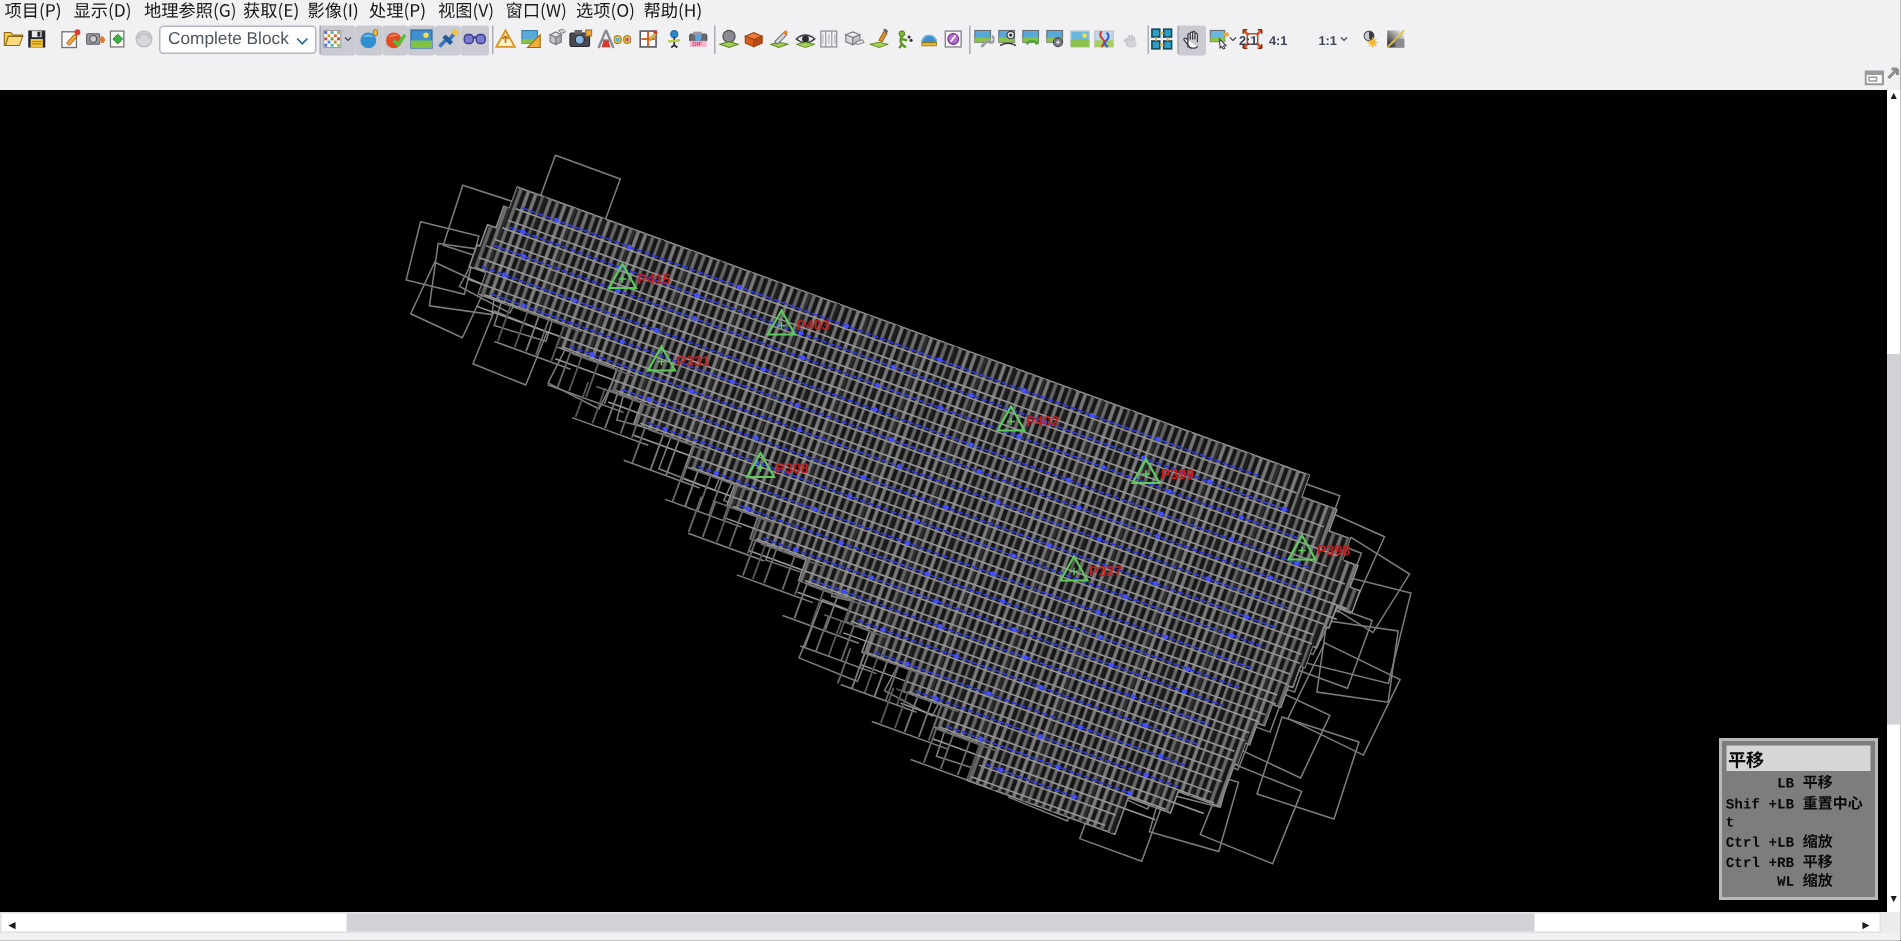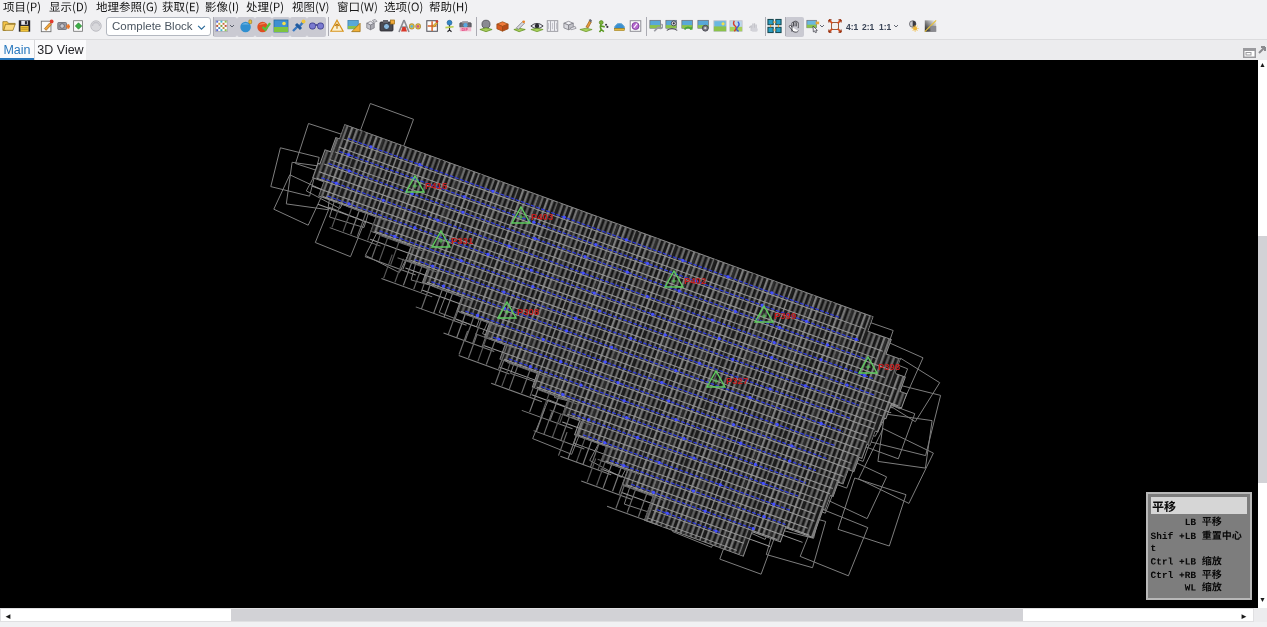--- a/index.html
+++ b/index.html
@@ -303,21 +303,21 @@
         </svg></div>
       <div class="ic" style="left:819px;top:3px;width:8px;height:16px"><svg width="8" height="16" viewBox="0 0 16 16">
           <path d="M2 6l4 4 4-4" fill="none" stroke="#3d4450" stroke-width="1.6"></path>
         </svg></div>
       <div class="ic" style="left:828px;top:3px;width:14px;height:16px"><svg width="14" height="16" viewBox="0 0 16 16">
           <rect x="4" y="4" width="8" height="8" fill="none" stroke="#8a4a2a" stroke-width="1"></rect>
           <path d="M1 1l4 4M15 1l-4 4M1 15l4-4M15 15l-4-4" stroke="#d84a1a" stroke-width="1.8"></path>
           <path d="M1 1h3M1 1v3M15 1h-3M15 1v3M1 15h3M1 15v-3M15 15h-3M15 15v-3" stroke="#8a2a0a" stroke-width="1.2"></path>
         </svg></div>
 <div class="rt" style="left:846px">4:1</div>
-      <div class="rt" style="left:862px">2:1</div>
+      <div class="rt" style="left:826px">2:1</div>
       <div class="rt" style="left:879px">1:1</div>
       <div class="ic" style="left:893px;top:3px;width:8px;height:16px"><svg width="8" height="16" viewBox="0 0 16 16">
           <path d="M2 6l4 4 4-4" fill="none" stroke="#3d4450" stroke-width="1.6"></path>
         </svg></div>
       <div class="ic" style="left:907px;top:3px;width:13px;height:16px"><svg width="13" height="16" viewBox="0 0 16 16">
           <circle cx="7" cy="5.5" r="4" fill="#c9c9cf" stroke="#5a5a62" stroke-width="0.9"></circle>
           <path d="M7 1.5 a4 4 0 0 1 0 8Z" fill="#3a3a42"></path>
           <circle cx="10" cy="11" r="2.6" fill="#f0b83a"></circle>
           <path d="M10 6.8v1.2M10 13.8v1.2M5.8 11h1.2M13 11h1.2M7 8l.9.9M12.1 13.1l.9.9M13 8l-.9.9M7.9 13.1l-.9.9" stroke="#f0b83a" stroke-width="1.1"></path>
         </svg></div>
@@ -325,24 +325,20 @@
           <defs>
             <linearGradient id="gg" x1="1" y1="0" x2="0" y2="1">
               <stop offset="0" stop-color="#fdfdfd"></stop>
               <stop offset="1" stop-color="#1a1a1a"></stop>
             </linearGradient>
           </defs>
           <rect x="1" y="1" width="14" height="14" fill="url(#gg)"></rect>
           <path d="M15 1 L1 15" stroke="#e8c23a" stroke-width="1.4"></path>
           <rect x="8" y="8" width="7" height="7" fill="#8a8a90"></rect>
         </svg></div>
-</div>
-<div class="tabbar">
-<div class="tab active" style="left:0px;width:34px">Main</div>
-<div class="tab inactive" style="left:34px;width:52px">3D View</div>
 </div>
 <div class="floaticon"><svg width="24" height="13" viewBox="0 0 24 13">
 <rect x="0" y="3" width="13" height="10" fill="#9a9a9e"></rect>
         <rect x="1.5" y="6" width="10" height="5.5" fill="#fff"></rect>
         <rect x="3" y="7.5" width="5" height="2.5" fill="#fff" stroke="#9a9a9e"></rect>
 <path d="M16 8 L22 2 M22 2h-4M22 2v4" stroke="#8a8a8e" stroke-width="2" fill="none"></path>
       </svg></div>
 <div class="canvas">
 <svg width="1258" height="548" viewBox="0 0 1258 548">
 <rect width="1258" height="548" fill="#000000"></rect>

